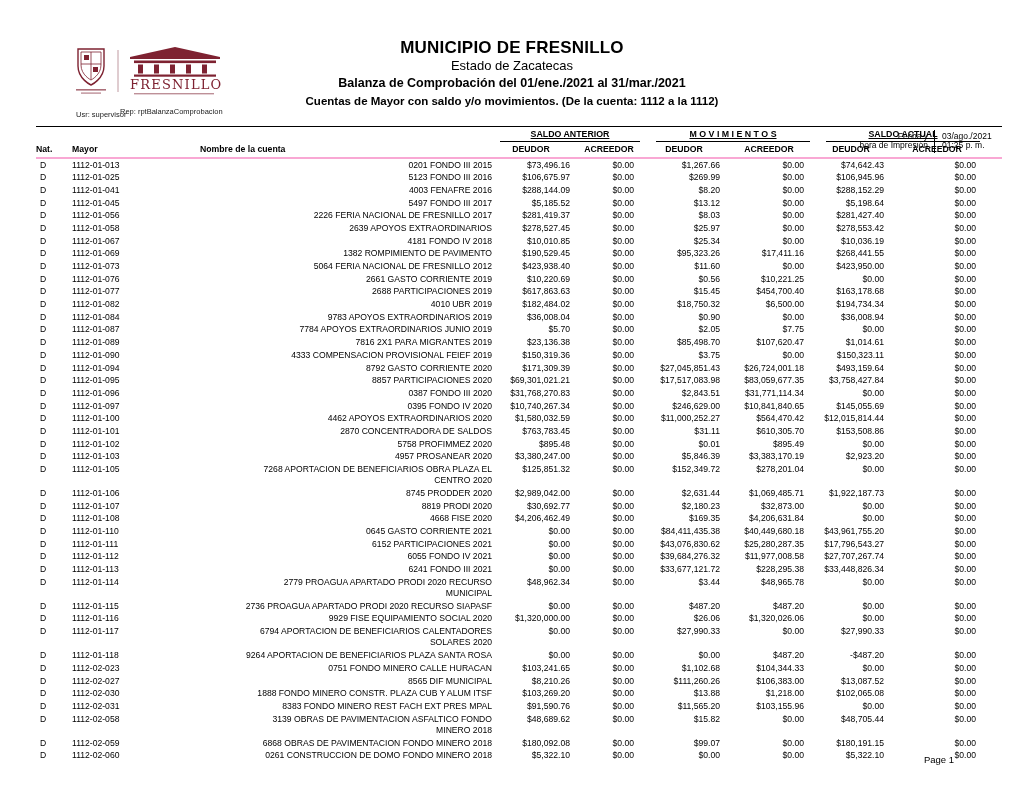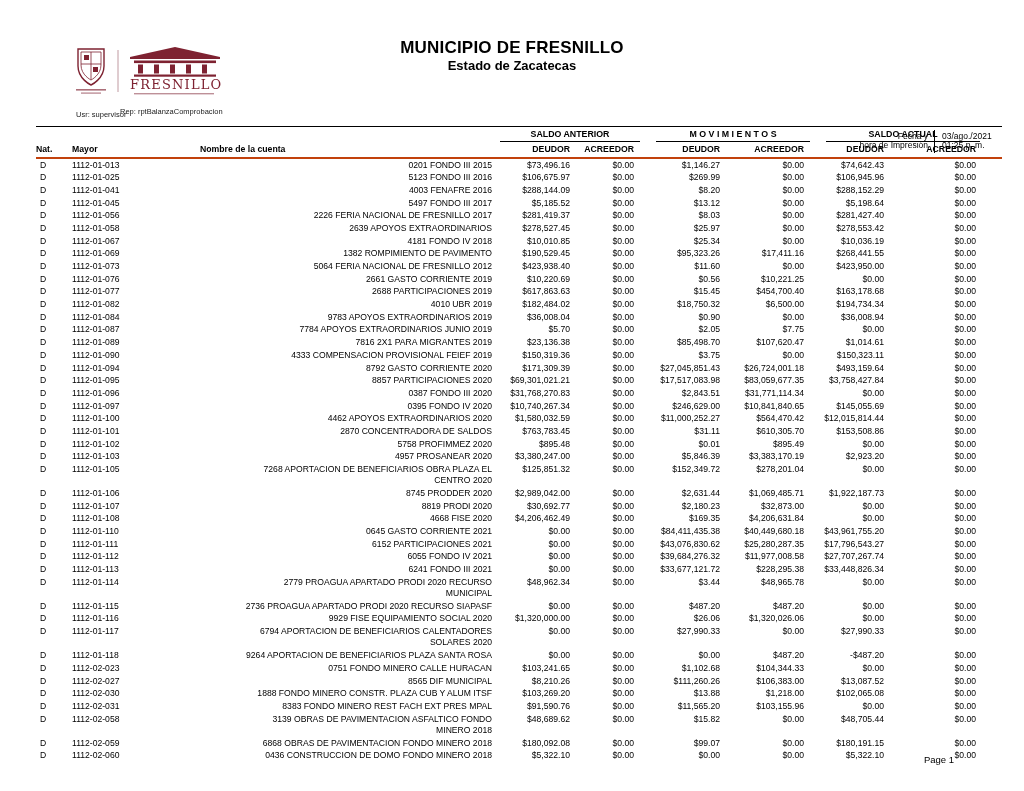--- a/index.html
+++ b/index.html
@@ -9,21 +9,21 @@
     position:relative;overflow:hidden;
   }
   .page{position:absolute;inset:0;background:#fff;}
 
   
   .logo{position:absolute;left:64px;top:44px;width:160px;height:58px;}
 
   
   .titles{position:absolute;left:0;right:0;top:38px;text-align:center;line-height:1.15;}
   .t1{font-size:17px;font-weight:bold;letter-spacing:.2px;}
-  .t2{font-size:13px;font-weight:bold;margin-top:1px;}
+  .t2{font-size:13px;font-weight:normal;margin-top:1px;}
   .t3{font-size:12.5px;font-weight:bold;margin-top:3px;}
   .t4{font-size:11.5px;font-weight:bold;margin-top:4px;}
 
   
   .repusr{position:absolute;left:76px;top:104px;height:20px;font-size:7.5px;color:#222;}
   .repusr .rep{position:absolute;left:0;top:3px;white-space:nowrap;padding-left:44px;}
   .repusr .usr{position:absolute;left:0;top:6px;white-space:nowrap;}
 
   
   .fecha{position:absolute;top:86px;right:16px;display:flex;align-items:stretch;font-size:8.5px;margin-top:44px;}
@@ -32,27 +32,27 @@
   .fecha .values{display:flex;flex-direction:column;justify-content:space-between;
     border-left:1px solid #000;padding:2px 0 2px 7px;line-height:1.1;min-width:66px;}
 
   
   table.rep{
     position:absolute;left:36px;top:126px;width:966px;
     border-collapse:collapse;table-layout:fixed;
     font-size:8.6px;
   }
   table.rep th{font-weight:bold;padding:0;}
-  tr.grprow th{border-top:1.5px solid #000;padding-top:1px;vertical-align:bottom;}
+  tr.grprow th{border-top:1.5px solid #000;padding-top:1px;vertical-align:bottom;text-decoration:underline;}
   .grp{border-bottom:1.4px solid #000;margin:0 8px;text-align:center;
        padding:1px 0 1.5px 0;font-size:8.8px;white-space:nowrap;}
   .grp3{margin-right:22px;}
-  tr.colrow th{border-bottom:2px solid #c2410c;padding:2.5px 0 2.5px 0;font-size:8.7px;}
+  tr.colrow th{border-bottom:2px solid #f9a8d4;padding:2.5px 0 2.5px 0;font-size:8.7px;}
   tr.colrow th.l{text-align:left;}
-  tr.colrow th.r{text-align:right;padding-right:14px;}
+  tr.colrow th.r{padding-right:14px;}
   tr.colrow th.r:last-child{padding-right:26px;}
 
   table.rep tbody td{padding:1px 0 0.4px 0;vertical-align:top;line-height:11.3px;}
   table.rep tbody td:nth-child(1){text-align:left;padding-left:4px;}
   table.rep tbody td:nth-child(2){text-align:left;margin-top:28px;}
   table.rep tbody td:nth-child(3){text-align:right;white-space:pre-line;}
   table.rep tbody td:nth-child(n+4){text-align:right;padding-right:14px;white-space:nowrap;}
   table.rep tbody td:nth-child(9){padding-right:26px;}
 
   
@@ -90,20 +90,22 @@
         <rect x="70" y="30.5" width="82" height="2.2"></rect>
       </g>
       <text x="66" y="45" font-family="DejaVu Serif, serif" font-size="13" letter-spacing="1.2" fill="#7e2231">FRESNILLO</text>
       <rect x="70" y="49" width="80" height="1.4" fill="#7e2231" opacity="0.5"></rect>
     </svg>
   </div>
 
   <div class="titles">
     <div class="t1">MUNICIPIO DE FRESNILLO</div>
     <div class="t2">Estado de Zacatecas</div>
+    <div class="t3">Balanza de Comprobación del 01/ene./2021 al 31/mar./2021</div>
+    <div class="t4">Cuentas de Mayor con saldo y/o movimientos. (De la cuenta: 1112 a la 1112)</div>
   </div>
 
   <div class="repusr">
     <span class="rep">Rep: rptBalanzaComprobacion</span>
     <span class="usr">Usr: supervisor</span>
   </div>
 
   <div class="fecha">
     <div class="labels">
       <span>Fecha y</span>
@@ -152,21 +154,21 @@
         <th class="r">ACREEDOR</th>
       </tr>
     </thead>
     <tbody>
         <tr>
           <td>D</td>
           <td>1112-01-013</td>
           <td>0201 FONDO III 2015</td>
           <td>$73,496.16</td>
           <td>$0.00</td>
-          <td>$1,146.27</td>
+          <td>$1,267.66</td>
           <td>$0.00</td>
           <td>$74,642.43</td>
           <td>$0.00</td>
         </tr>
         <tr>
           <td>D</td>
           <td>1112-01-025</td>
           <td>5123 FONDO III 2016</td>
           <td>$106,675.97</td>
           <td>$0.00</td>
@@ -626,21 +628,21 @@
           <td>$180,092.08</td>
           <td>$0.00</td>
           <td>$99.07</td>
           <td>$0.00</td>
           <td>$180,191.15</td>
           <td>$0.00</td>
         </tr>
         <tr>
           <td>D</td>
           <td>1112-02-060</td>
-          <td>0436 CONSTRUCCION DE DOMO FONDO MINERO 2018</td>
+          <td>0261 CONSTRUCCION DE DOMO FONDO MINERO 2018</td>
           <td>$5,322.10</td>
           <td>$0.00</td>
           <td>$0.00</td>
           <td>$0.00</td>
           <td>$5,322.10</td>
           <td>$0.00</td>
         </tr>
       </tbody>
   </table>
 

